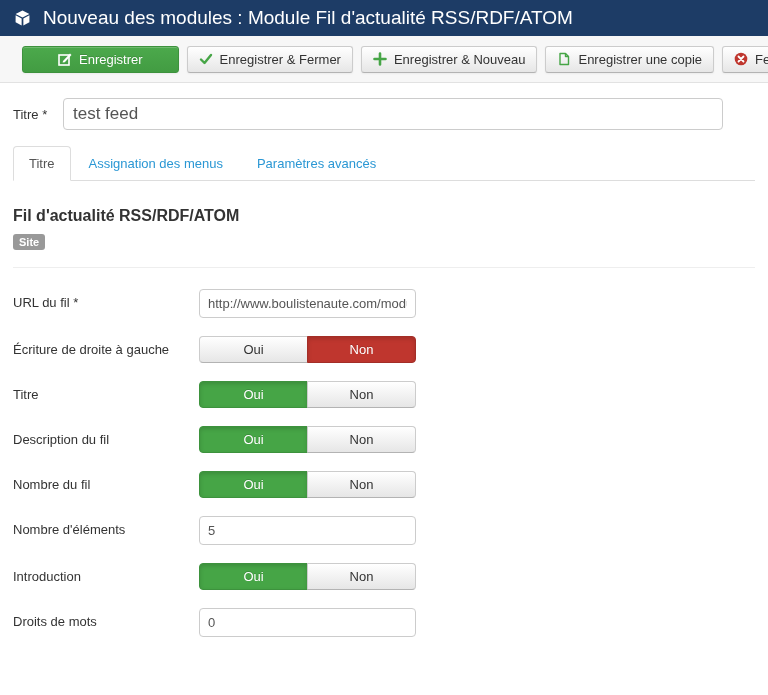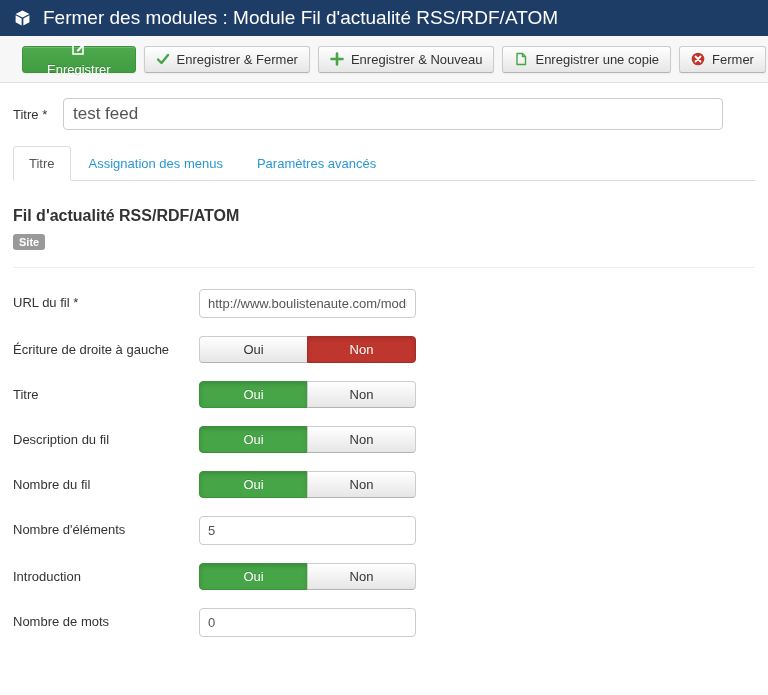--- a/index.html
+++ b/index.html
@@ -52,23 +52,22 @@
     background: linear-gradient(to bottom, #ffffff, #e6e6e6);
     color: #333;
     box-shadow: inset 0 1px 0 rgba(255,255,255,.2), 0 1px 2px rgba(0,0,0,.05);
     cursor: pointer;
     white-space: nowrap;
   }
   .btn-success {
     background: linear-gradient(to bottom, #4ca94c, #429c42);
     border-color: #3d923d;
     color: #fff;
-    padding: 0 24px;
+    padding: 0 35px;
     text-shadow: 0 -1px 0 rgba(0,0,0,.15);
-    flex-direction: column;
   }
   .ticon { display: inline-flex; align-items: center; justify-content: center; width: 14px; height: 14px; }
 
   
   .content { padding: 0 13px; }
 
   .title-row { margin-top: 15px; display: flex; align-items: center; }
   .title-row .flabel { width: 50px; font-size: 13px; color: #333; flex: none; }
   .title-input {
     width: 660px; height: 32px;
@@ -145,21 +144,21 @@
 <body>
 
 <div class="app-header">
   <span class="ticon" style="width:17px;height:17px">
     <svg width="17" height="17" viewBox="0 0 16 16">
       <polygon points="8,0.5 14.5,3.8 8,7.1 1.5,3.8" fill="#ffffff"></polygon>
       <polygon points="1.5,5 7.2,7.9 7.2,14.5 1.5,11.6" fill="#ffffff"></polygon>
       <polygon points="14.5,5 8.8,7.9 8.8,14.5 14.5,11.6" fill="#ffffff"></polygon>
     </svg>
   </span>
-  <span class="page-title">Fermer des modules : Module Fil d'actualité RSS/RDF/ATOM</span>
+  <span class="page-title">Nouveau des modules : Module Fil d'actualité RSS/RDF/ATOM</span>
 </div>
 
 <div class="toolbar">
   <button class="btn btn-success">
     <span class="ticon">
       <svg width="14" height="14" viewBox="0 0 14 14">
         <rect x="1" y="3" width="10" height="10" fill="none" stroke="#ffffff" stroke-width="1.6"></rect>
         <path d="M5 9 L12 1.5 L13.5 3 L6.8 10.2 L4.6 10.6 Z" fill="#ffffff"></path>
       </svg>
     </span>
@@ -281,17 +280,17 @@
   <div class="form-row">
     <span class="row-label">Introduction</span>
     <div class="toggle">
       <div class="tbtn on-green">Oui</div>
       <div class="tbtn">Non</div>
     </div>
   </div>
 
   
   <div class="form-row">
-    <span class="row-label">Nombre de mots</span>
+    <span class="row-label">Droits de mots</span>
     <input class="row-input" type="text" value="0" style="">
   </div>
 
 </div>
 
 </body></html>

